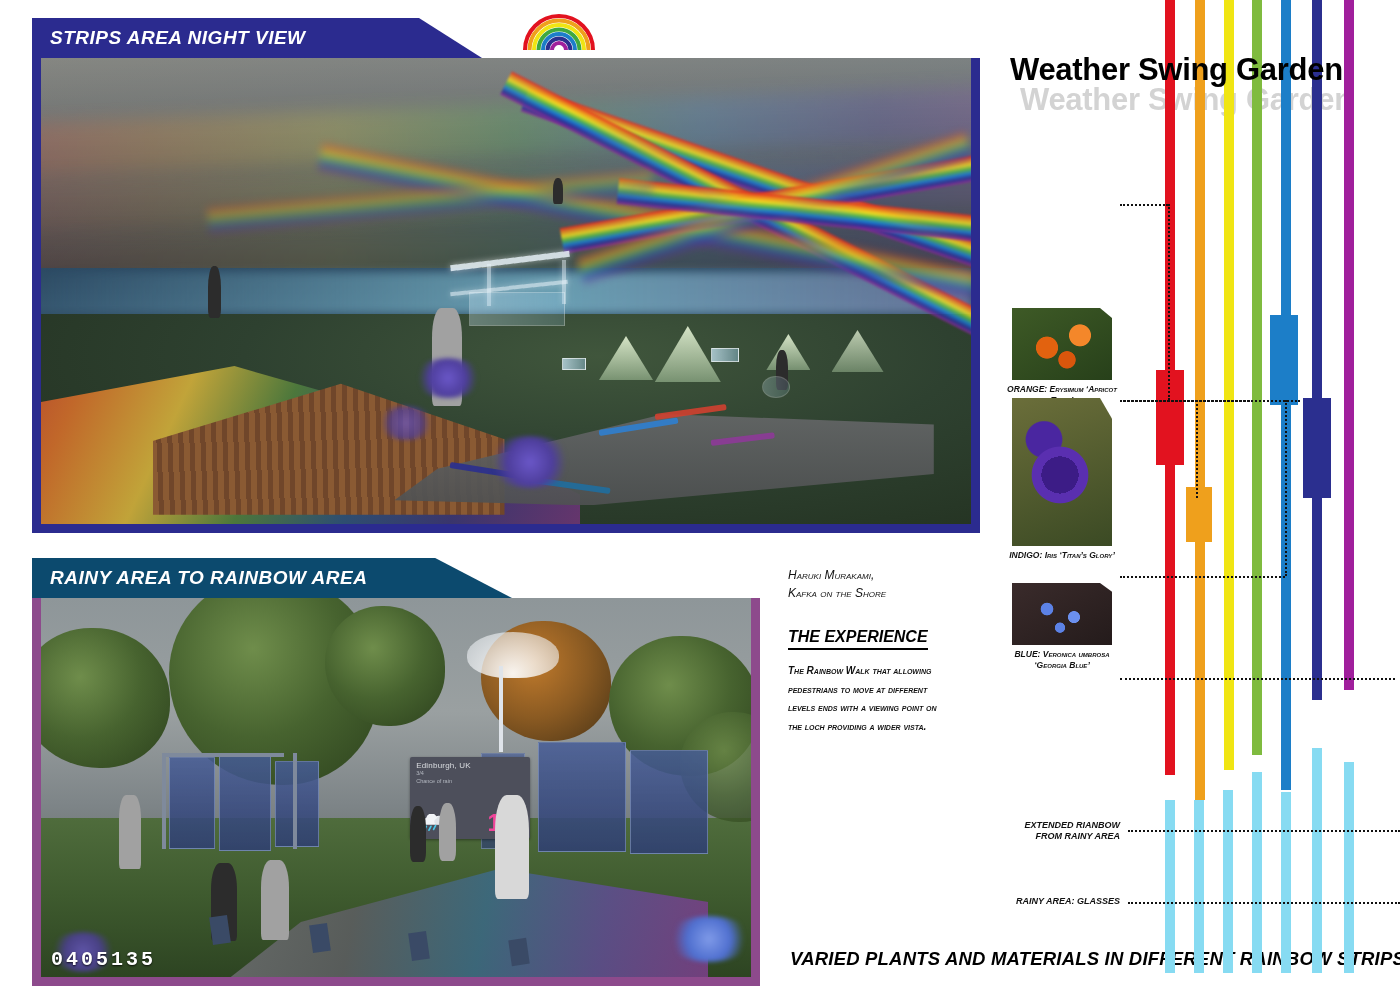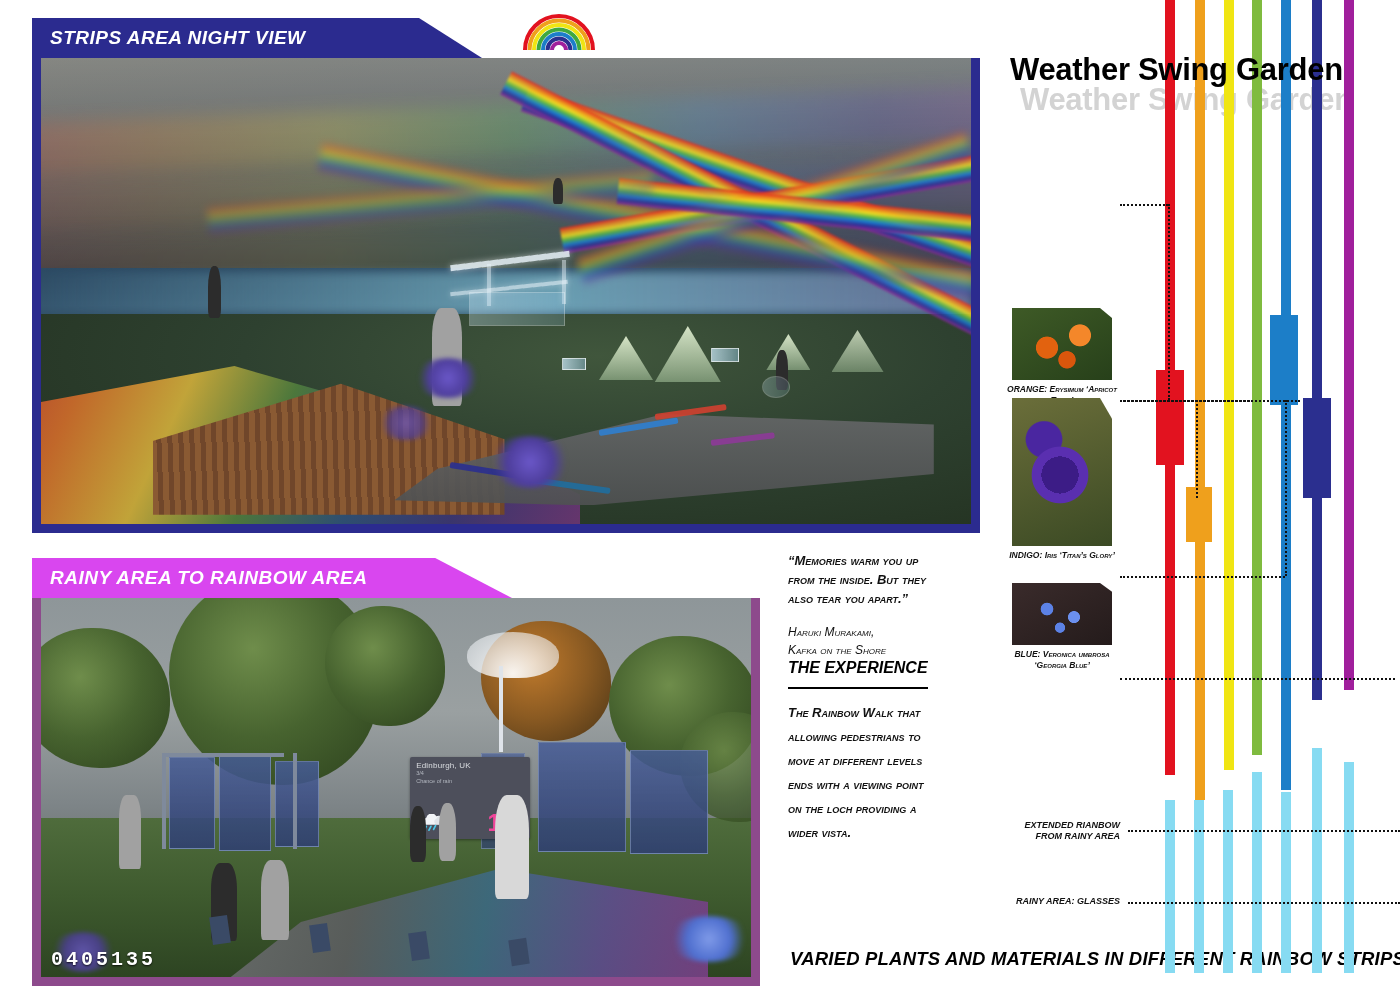--- a/index.html
+++ b/index.html
@@ -15,21 +15,21 @@
   .panel { position: absolute; }
 
   
   #panel-night { left: 32px; top: 18px; width: 948px; height: 525px; }
   .banner {
     position: relative; height: 40px; color: #fff;
     font-style: italic; font-weight: bold; letter-spacing: .5px;
     font-size: 19px; display: flex; align-items: center; padding-left: 18px;
   }
   .banner.navy  { background:#2b2b8f; clip-path: polygon(0 0, 86% 0, 100% 100%, 0 100%); width: 450px; }
-  .banner.plum  { background:#d946ef; clip-path: polygon(0 0, 84% 0, 100% 100%, 0 100%); width: 480px; }
+  .banner.plum  { background:#0c4a6e; clip-path: polygon(0 0, 84% 0, 100% 100%, 0 100%); width: 480px; }
   .frame-navy { border: 9px solid #2b2b8f; border-top: 0; }
   .frame-plum { border: 9px solid #8d4a8c; border-top: 0; }
 
   .render { position: relative; width: 100%; overflow: hidden; }
   #render-night { height: 466px; }
   #render-rainy { height: 379px; }
 
   
   #panel-rainy { left: 32px; top: 558px; width: 728px; height: 426px; }
 
@@ -159,25 +159,25 @@
   #text-col { position:absolute; left:788px; top:552px; width:150px; }
   .quote {
     font-style: italic; font-weight: bold; font-size: 13px; line-height: 1.45;
     color:#111; font-variant: small-caps;
   }
   .quote-attrib {
     margin-top: 14px; font-style: italic; font-size: 12px; line-height:1.5;
     color:#111; font-variant: small-caps;
   }
   .exp-title {
-    font-style: italic; font-weight: bold; font-size: 16px;
-    border-bottom: 2px solid #000; display: inline-block; padding-bottom:10px; color:#000;
+    margin-top: 26px; font-style: italic; font-weight: bold; font-size: 16px;
+    border-bottom: 2px solid #000; display: inline-block; padding-bottom:2px; color:#000;
   }
   .exp-body {
-    margin-top: 12px; font-style: italic; font-weight: bold; font-size: 13px;
+    margin-top: 12px; font-style: italic; font-weight: bold; font-size: 10px;
     line-height: 1.85; color:#111; font-variant: small-caps;
   }
 
   
   #right-col { position:absolute; left:986px; top:0; width:414px; height:990px; }
 
   .wsg-title {
     position:absolute; left:24px; top:52px; font-size:31px; font-weight:bold;
     color:#000; letter-spacing:-.3px; z-index:6; white-space:nowrap;
   }
@@ -376,21 +376,20 @@
 
         <div class="flowerbed" style="left:88%; top:84%; width:86px; height:46px; background:radial-gradient(circle,#7f9ae8 0%,#4f6fcf 45%,rgba(60,80,160,0) 72%);"></div>
         <div class="flowerbed" style="left:1%; top:88%; width:70px; height:40px; opacity:.8;"></div>
 
         <div class="id-tag">0405135</div>
       </div>
     </div>
   </div>
 
   <div id="text-col">
-    <div class="quote">“Memories warm you up from the inside. But they also tear you apart.”</div>
     <div class="quote-attrib">
       <div>Haruki Murakami,</div>
       <div>Kafka on the Shore</div>
     </div>
     <div class="exp-title">THE EXPERIENCE</div>
     <div class="exp-body">The Rainbow Walk that allowing pedestrians to move at different levels ends with a viewing point on the loch providing a wider vista.</div>
   </div>
 
   <div id="right-col">
     <div class="wsg-shadow">Weather Swing Garden</div>

